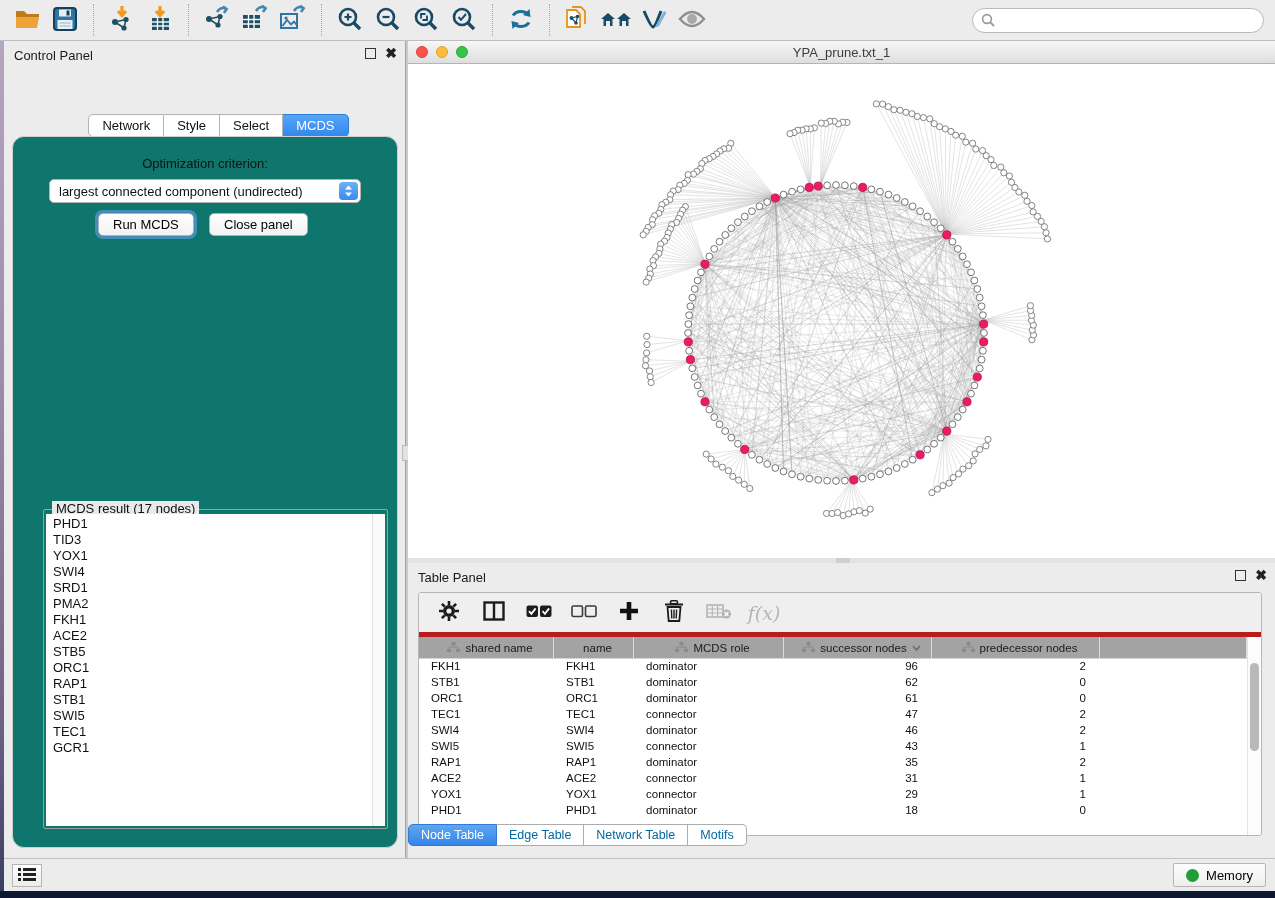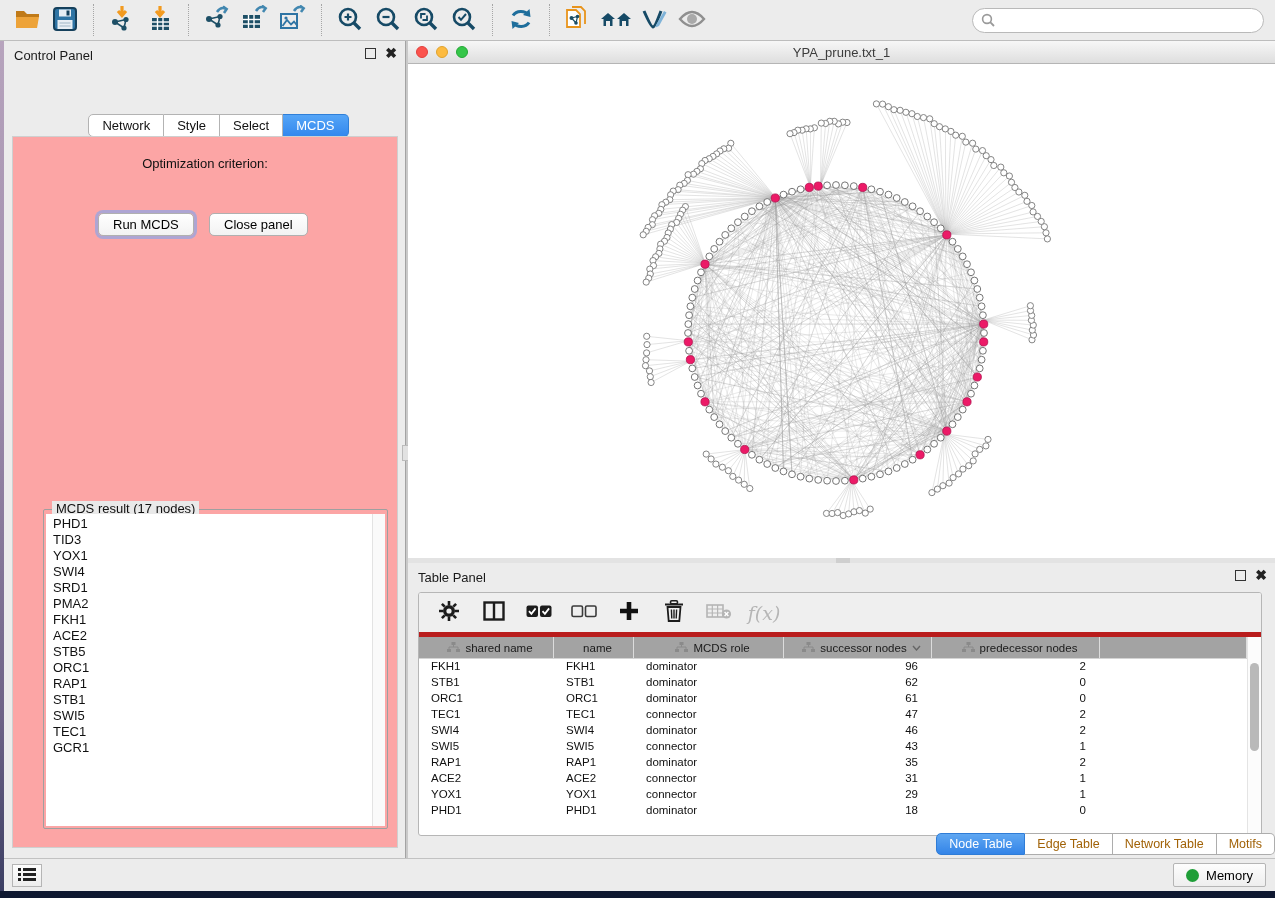--- a/index.html
+++ b/index.html
@@ -31,21 +31,21 @@
   .panel-btns { position:absolute; right:8px; top:7px; display:flex; gap:9px; align-items:center; }
   .float-btn { width:11px; height:11px; border:1.5px solid #333; background:transparent; display:inline-block; }
   .close-btn { font-size:14px; font-weight:bold; color:#222; line-height:11px; cursor:pointer; }
   #cp-tabs { position:absolute; left:0; top:73px; width:100%; display:flex; justify-content:center; }
   .cp-tab { font-size:13px; padding:3px 13px; background:#fff; border:1px solid #b3b3b3;
     border-left:none; color:#111; cursor:pointer; }
   .cp-tab:first-child { border-left:1px solid #b3b3b3; border-radius:5px 0 0 5px;margin-left:28px; }
   .cp-tab:last-child { border-radius:0 5px 5px 0; }
   .cp-tab.selected { background:linear-gradient(#55a5f7,#3388ee); border-color:#2f7fd8; color:#fff; }
   #cp-card { position:absolute; left:8px; right:7px; top:95px; bottom:10px;
-    background:#fca5a5; border:1px solid #cfcfcf; border-radius:0; }
+    background:#0f766e; border:1px solid #cfcfcf; border-radius:12px; }
   #opt-label { position:absolute; top:19px; width:100%; text-align:center; font-size:13px; }
   #criterion-select { position:absolute; left:36px; top:42px; width:312px; height:24px;
     background:#fff; border:1px solid #b3b3b3; border-radius:5px; font-size:13px;
     display:flex; align-items:center; padding-left:9px; cursor:pointer; }
   #criterion-stepper { position:absolute; right:2px; top:2px; width:19px; height:18px;
     background:linear-gradient(#6cb0f8,#3a8bef); border-radius:4px; display:flex;
     flex-direction:column; align-items:center; justify-content:center; }
   .btn { background:linear-gradient(#ffffff,#f2f2f2); border:1px solid #b0b0b0; border-radius:5px;
     font-size:13px; padding:3px 14px; cursor:pointer; }
   #run-btn { position:absolute; left:85px; top:76px;
@@ -93,23 +93,23 @@
   #tbl-head { display:flex; height:22px; background:#a3a3a3; border-bottom:1px solid #d4d4d4; }
   .th { display:flex; align-items:center; gap:5px; font-size:11.5px; color:#1a1a1a;
     border-right:1px solid #dcdcdc; padding-left:8px; cursor:pointer; justify-content:center; }
   .tbl-row { display:flex; height:16px; font-size:11.5px; color:#111; cursor:pointer; }
   .td { padding:1px 6px 0 12px; }
   .td.num { text-align:right; padding-right:14px; }
   #tbl-scroll { position:absolute; right:0; top:44px; width:14px; bottom:0;
     background:#fcfcfc; border-left:1px solid #e4e4e4; }
   #tbl-thumb { position:absolute; left:2px; top:26px; width:9px; height:88px;
     background:#b9b9b9; border-radius:5px; }
-  #tp-tabs { position:absolute; left:0; bottom:3px; width:100%; display:flex; justify-content:flex-end; }
+  #tp-tabs { position:absolute; left:0; bottom:12px; width:100%; display:flex; justify-content:flex-start; }
   .tp-tab { font-size:12.5px; padding:3px 12px; background:#fff; border:1px solid #adadad;
-    border-left:none; color:#a16207; cursor:pointer; }
+    border-left:none; color:#0369a1; cursor:pointer; }
   .tp-tab:first-child { border-left:1px solid #adadad; border-radius:5px 0 0 5px; }
   .tp-tab:last-child { border-radius:0 5px 5px 0; }
   .tp-tab.selected { background:linear-gradient(#5fa7f2,#3384e8); border-color:#2f7cd6; color:#fff; }
   
   #status-bar { position:absolute; left:4px; right:0; top:858px; height:33px;
     background:#ececec; border-top:1px solid #c2c2c2; }
   #list-btn { position:absolute; left:8px; top:5px; width:30px; height:23px;
     background:linear-gradient(#fdfdfd,#ededed); border:1px solid #b5b5b5; display:flex;
     align-items:center; justify-content:center; cursor:pointer; }
   #memory-btn { position:absolute; right:9px; top:4px; height:24px;
@@ -294,20 +294,29 @@
     <span class="close-btn">✖</span>
   </div>
   <div id="cp-tabs">
       <div class="cp-tab">Network</div>
       <div class="cp-tab">Style</div>
       <div class="cp-tab">Select</div>
       <div class="cp-tab selected">MCDS</div>
     </div>
   <div id="cp-card">
     <div id="opt-label">Optimization criterion:</div>
+    <div id="criterion-select">
+      <span>largest connected component (undirected)</span>
+      <span id="criterion-stepper">
+        <svg width="11" height="14" viewBox="0 0 11 14">
+            <path d="M2 5.5 L5.5 1.5 L9 5.5 Z" fill="#fff"></path>
+            <path d="M2 8.5 L5.5 12.5 L9 8.5 Z" fill="#fff"></path>
+          </svg>
+      </span>
+    </div>
     <button class="btn" id="run-btn">Run MCDS</button>
     <button class="btn" id="closepanel-btn">Close panel</button>
     <div id="mcds-group">
       <div id="mcds-group-title">MCDS result (17 nodes)</div>
       <div id="mcds-list">
           <div class="mcds-item">PHD1</div>
           <div class="mcds-item">TID3</div>
           <div class="mcds-item">YOX1</div>
           <div class="mcds-item">SWI4</div>
           <div class="mcds-item">SRD1</div>

